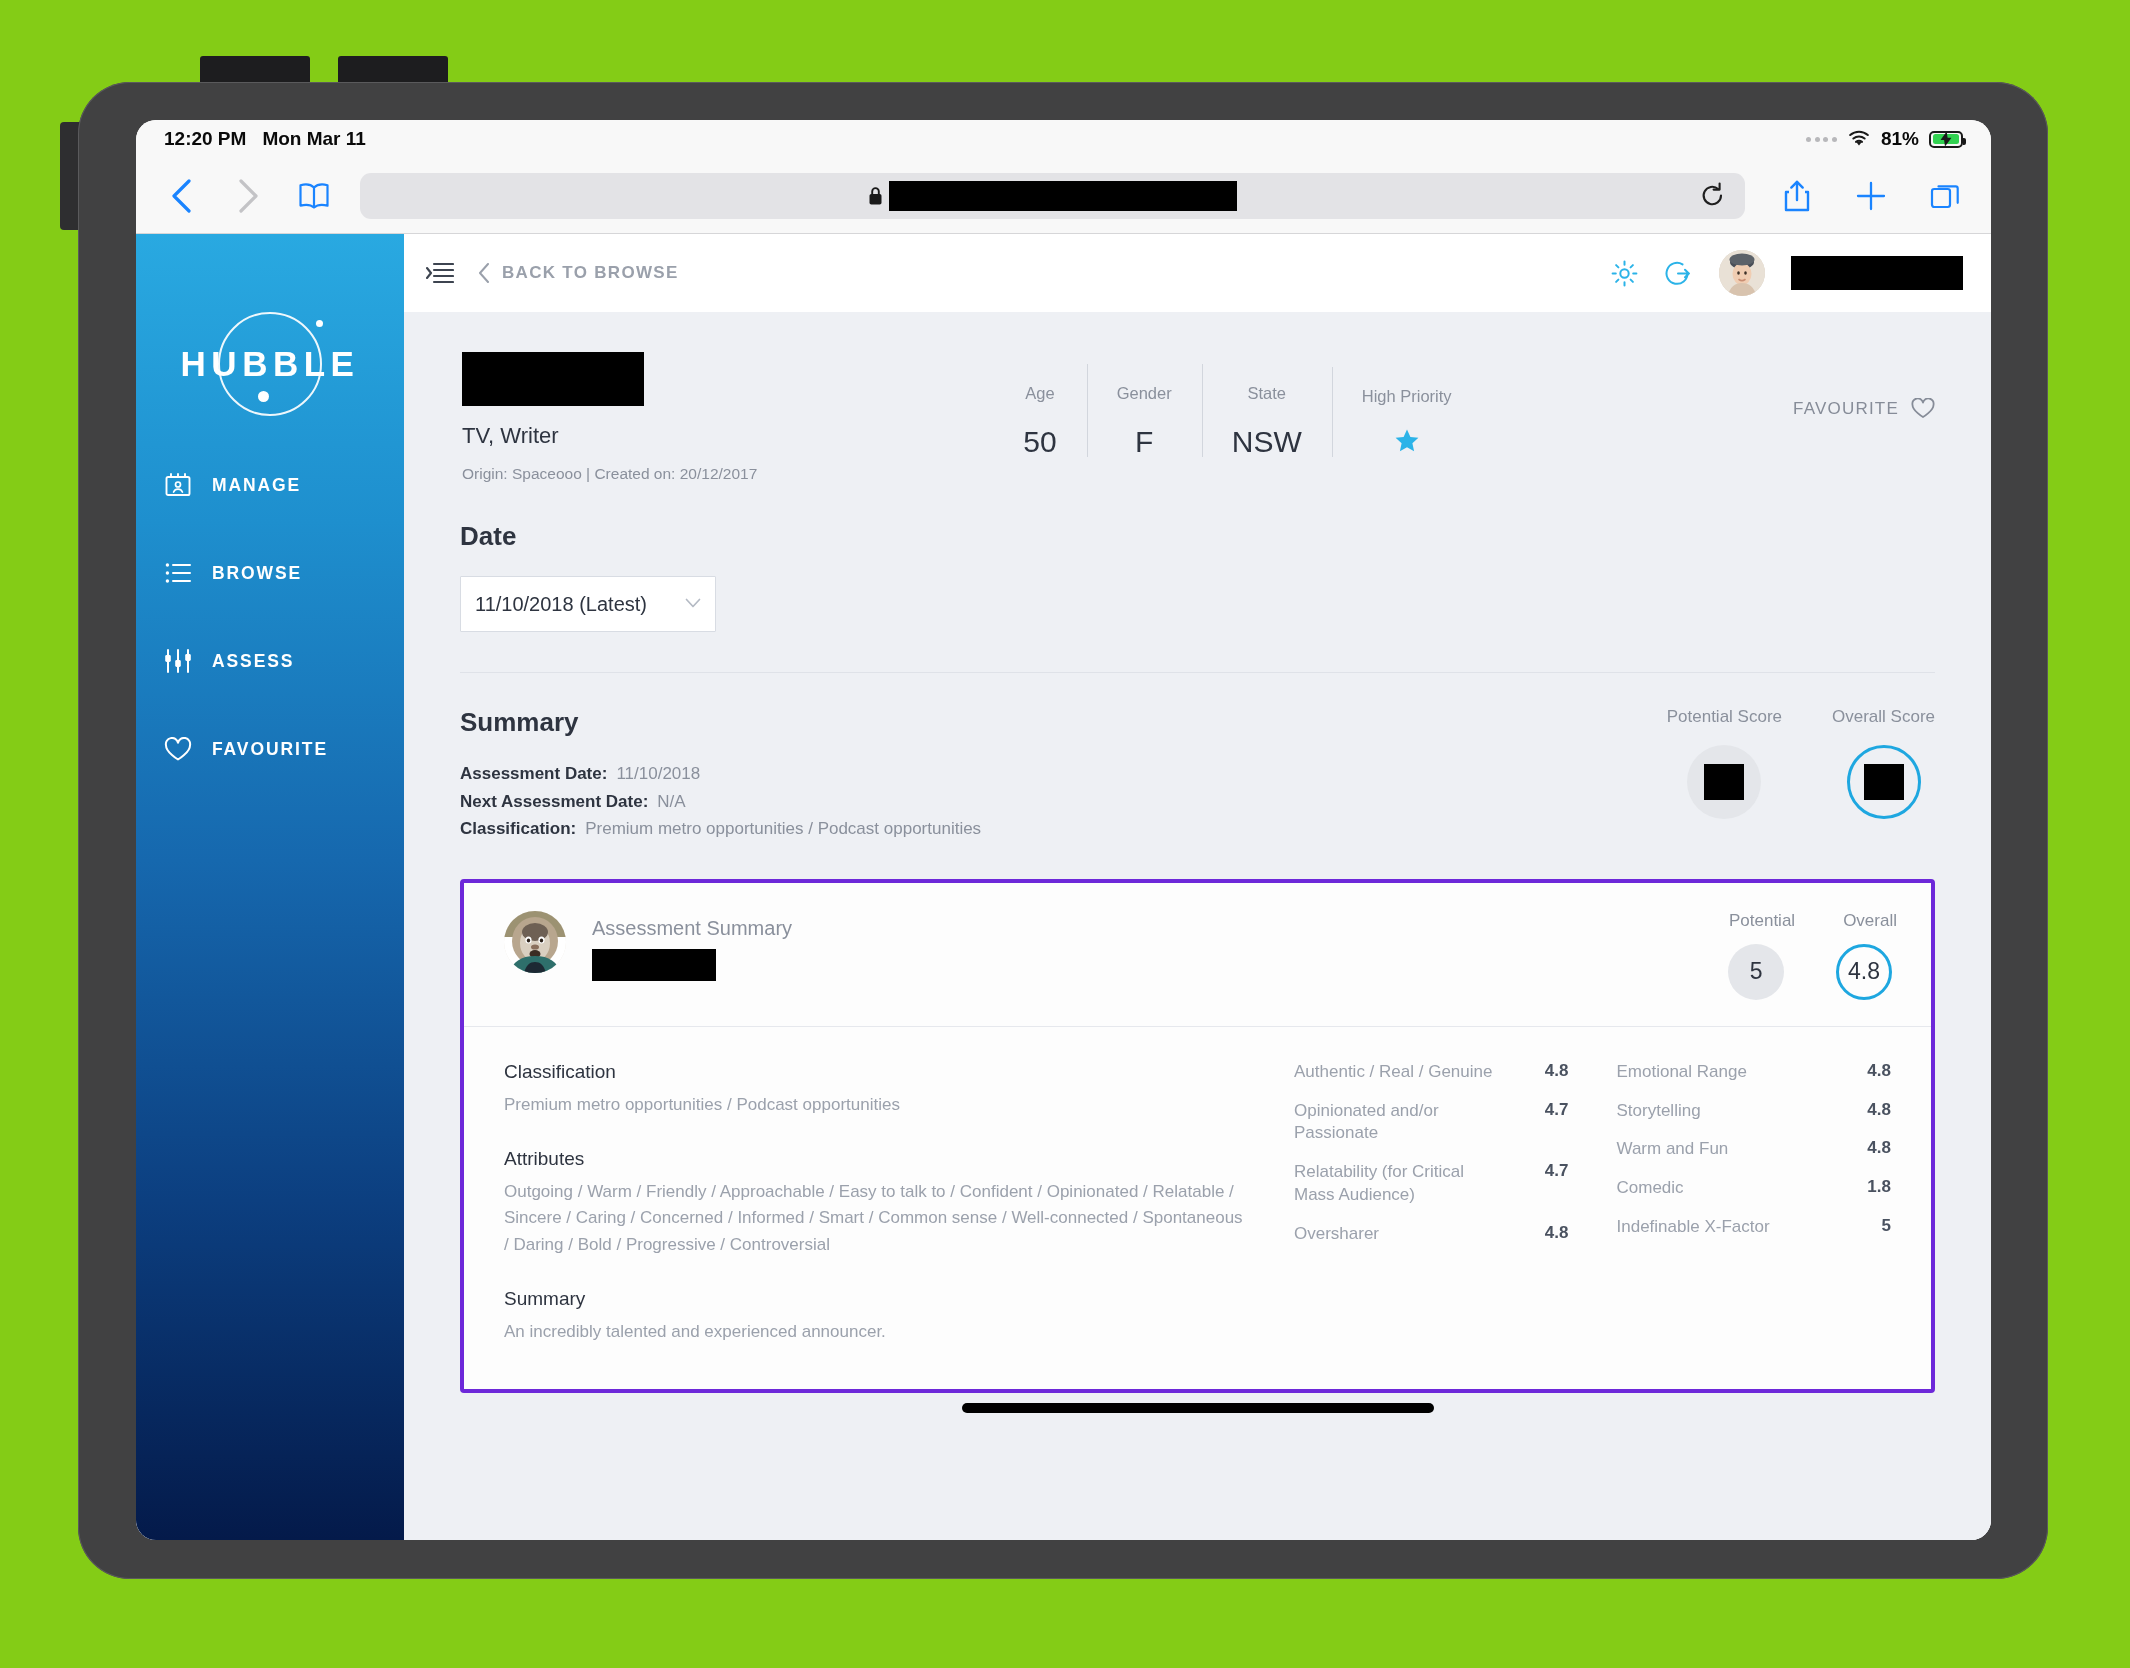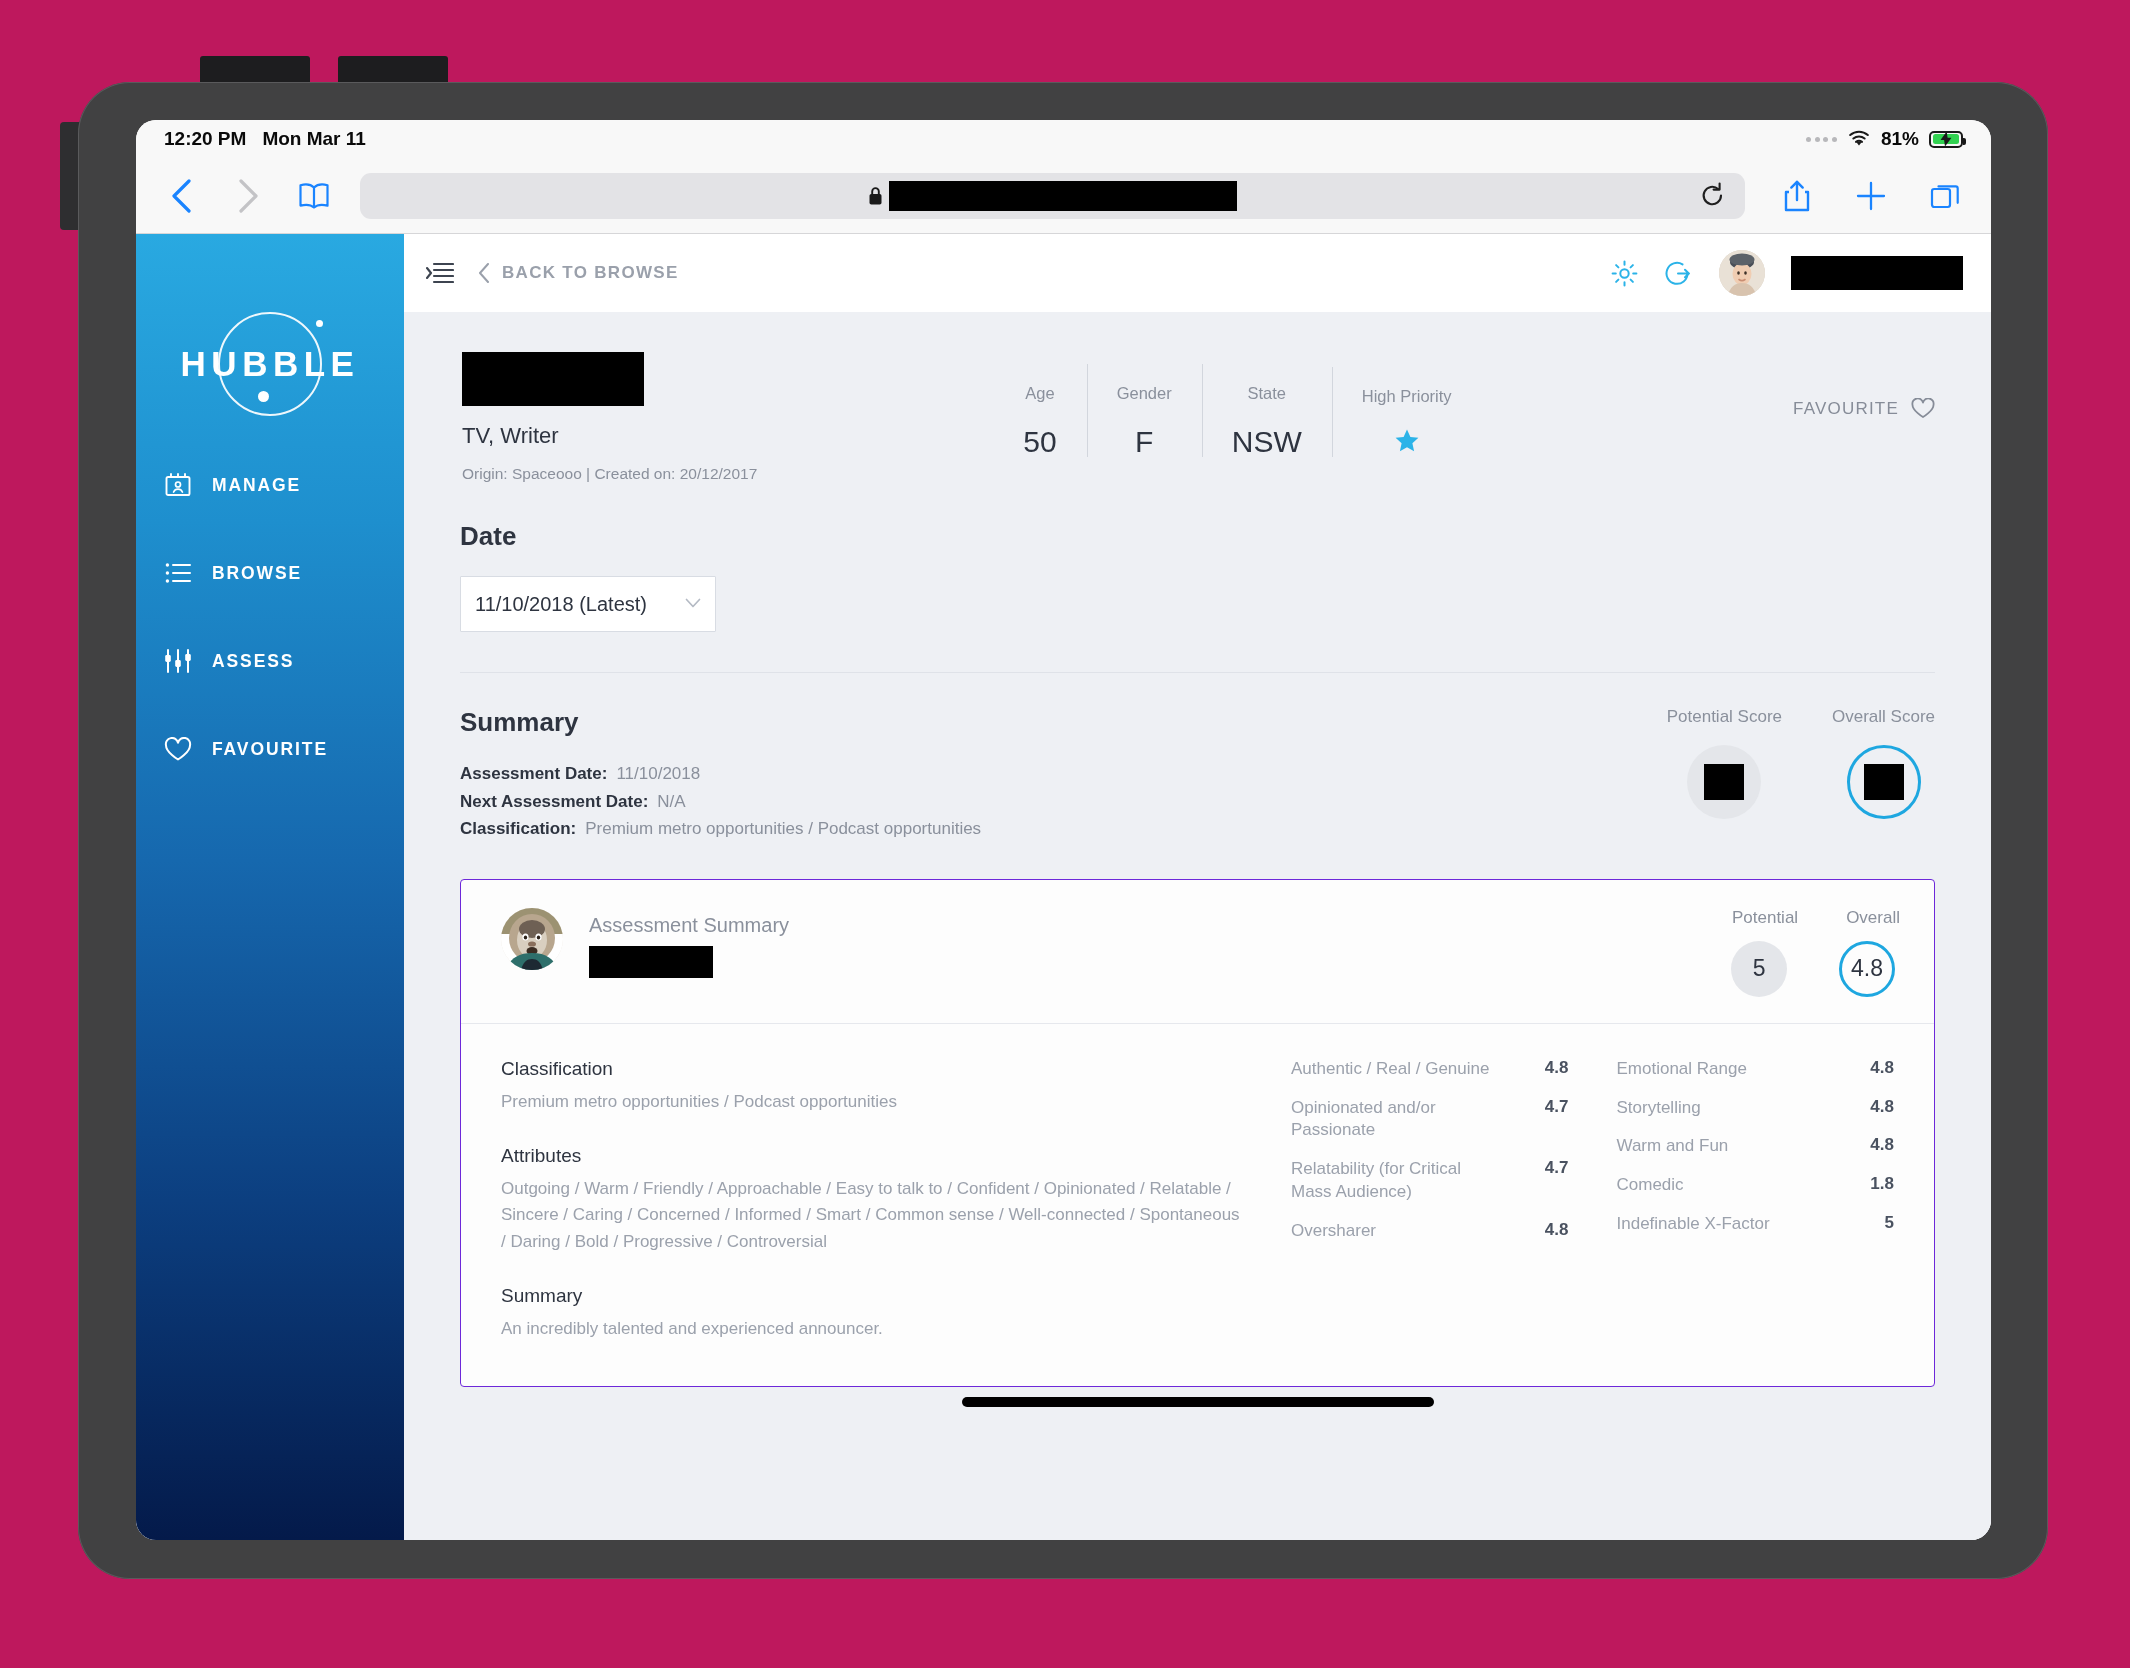--- a/index.html
+++ b/index.html
@@ -1,20 +1,20 @@
 <!DOCTYPE html>
 <html><head>
 <meta charset="utf-8">
 <style>
   * { margin:0; padding:0; box-sizing:border-box; }
   html,body { width:2130px; height:1668px; overflow:hidden; background:#000; }
   body { font-family:"Liberation Sans", sans-serif; }
 
   
-  #stage { position:relative; width:2130px; height:1668px; background:#be185d; }
+  #stage { position:relative; width:2130px; height:1668px; background:#84cc16; }
 
   .btn-top { position:absolute; background:#1d1d1f; border-radius:3px 3px 0 0; }
   .btn-side { position:absolute; background:#2e2e30; border-radius:4px 0 0 4px; }
 
   #bezel {
     position:absolute; left:78px; top:82px; width:1970px; height:1497px;
     background:#414142; border-radius:52px;
     box-shadow: inset 0 0 0 1px #5a5a5c;
   }
   #screen {
@@ -134,21 +134,21 @@
 
   #scores { margin-left:auto; display:flex; gap:50px; text-align:center; }
   .score .lbl { font-size:17px; color:#8a909c; margin-bottom:18px; }
   .score .circ { width:74px; height:74px; border-radius:50%; display:flex;
                  align-items:center; justify-content:center; margin:0 auto; }
   .score .circ.grey { background:#e4e6ea; }
   .score .circ.blue { border:3.5px solid #1ea7e0; }
   .score .circ .redact { width:40px; height:36px; background:#000; }
 
   
-  #card { margin:36px 56px 0; background:#fdfdfd; border:1px solid #6d28d9;
+  #card { margin:36px 56px 0; background:#fdfdfd; border:4px solid #6d28d9;
           border-radius:4px; }
   #cardhdr { display:flex; align-items:flex-start; padding:28px 34px 26px 40px;
              border-bottom:1px solid #e6e8ed; }
   #cardav { width:62px; height:62px; border-radius:50%; overflow:hidden; flex:0 0 62px;
             position:relative; background:#ece7df; }
   #cardhdr .meta { margin-left:26px; margin-top:6px; }
   #cardhdr .meta .t { font-size:20px; color:#8a909c; }
   #cardhdr .meta .redact { width:124px; height:32px; background:#000; margin-top:9px; }
   #cardscores { margin-left:auto; display:flex; gap:36px; text-align:center; }
   .cs .lbl { font-size:17px; color:#8a909c; margin-bottom:13px;margin-left:12px; }

